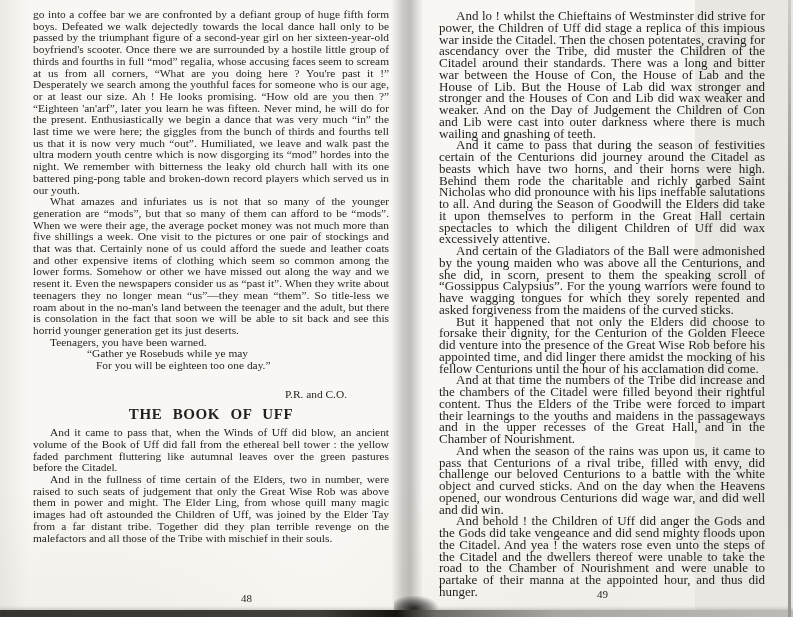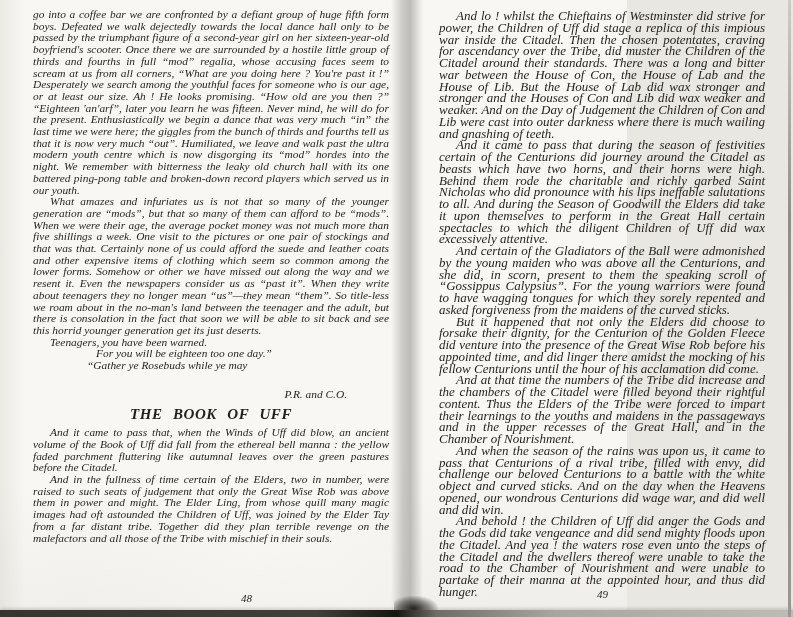--- a/index.html
+++ b/index.html
@@ -2,22 +2,22 @@
 <html><head>
 <meta charset="utf-8">
 <style>
   html, body { margin: 0; padding: 0; }
   body {
     width: 793px; height: 617px; overflow: hidden;
     background: #e9e7e1;
     font-family: "Liberation Serif", "DejaVu Serif", serif;
   }
   .scan {
-    position: relative; width: 627px; height: 617px;
-    background: #f8f7f3; color: #221f1c; font-style: italic;
+    position: relative; width: 695px; height: 617px;
+    background: #f8f7f3; color: #221f1c;
   }
   
   .scan::before {
     content: ""; position: absolute; inset: 0; pointer-events: none;
     background:
       linear-gradient(to right, rgba(205,201,193,0.30) 0, rgba(255,255,255,0) 4%),
       radial-gradient(ellipse 500px 320px at 88% 108%, rgba(196,192,184,0.22), transparent 70%),
       radial-gradient(ellipse 420px 260px at 12% 108%, rgba(190,186,178,0.18), transparent 70%);
   }
   .col { position: absolute; text-align: justify; }
@@ -64,25 +64,25 @@
 </style>
 </head>
 <body>
 
 <div class="scan">
 
   <div class="col col-left">
     <p class="flush">go into a coffee bar we are confronted by a defiant group of huge fifth form boys.  Defeated we walk dejectedly towards the local dance hall only to be passed by the triumphant figure of a second-year girl on her sixteen-year-old boyfriend's scooter.  Once there we are surrounded by a hostile little group of thirds and fourths in full “mod” regalia, whose accusing faces seem to scream at us from all corners, “What are you doing here ?  You're past it !” Desperately we search among the youthful faces for someone who is our age, or at least our size.  Ah !  He looks promising.  “How old are you then ?”  “Eighteen 'an'arf”, later you learn he was fifteen.  Never mind, he will do for the present.  Enthusiastically we begin a dance that was very much “in” the last time we were here; the giggles from the bunch of thirds and fourths tell us that it is now very much “out”.  Humiliated, we leave and walk past the ultra modern youth centre which is now disgorging its “mod” hordes into the night.  We remember with bitterness the leaky old church hall with its one battered ping-pong table and broken-down record players which served us in our youth.</p>
     <p>What amazes and infuriates us is not that so many of the younger generation are “mods”, but that so many of them can afford to be “mods”.  When we were their age, the average pocket money was not much more than five shillings a week.  One visit to the pictures or one pair of stockings and that was that. Certainly none of us could afford the suede and leather coats and other expensive items of clothing which seem so common among the lower forms.  Somehow or other we have missed out along the way and we resent it.  Even the newspapers consider us as “past it”.  When they write about teenagers they no longer mean “us”—they mean “them”.  So title-less we roam about in the no-man's land between the teenager and the adult, but there is consolation in the fact that soon we will be able to sit back and see this horrid younger generation get its just deserts.</p>
     <p>Teenagers, you have been warned.</p>
+    <p class="poem">“Gather ye Rosebuds while ye may</p>
     <p class="poem poem2">For you will be eighteen too one day.”</p>
-    <p class="poem">“Gather ye Rosebuds while ye may</p>
     <p class="byline">P.R. and C.O.</p>
     <h2 class="heading">THE BOOK OF UFF</h2>
-    <p>And it came to pass that, when the Winds of Uff did blow, an ancient volume of the Book of Uff did fall from the ethereal bell manna : the yellow faded parchment fluttering like autumnal leaves over the green pastures before the Citadel.</p>
+    <p>And it came to pass that, when the Winds of Uff did blow, an ancient volume of the Book of Uff did fall from the ethereal bell tower : the yellow faded parchment fluttering like autumnal leaves over the green pastures before the Citadel.</p>
     <p>And in the fullness of time certain of the Elders, two in number, were raised to such seats of judgement that only the Great Wise Rob was above them in power and might.  The Elder Ling, from whose quill many magic images had oft astounded the Children of Uff, was joined by the Elder Tay from a far distant tribe.  Together did they plan terrible revenge on the malefactors and all those of the Tribe with mischief in their souls.</p>
   </div>
 
   <div class="col col-right">
     <p>And lo !  whilst the Chieftains of Westminster did strive for power, the Children of Uff did stage a replica of this impious war inside the Citadel.  Then the chosen potentates, craving for ascendancy over the Tribe, did muster the Children of the Citadel around their standards.  There was a long and bitter war between the House of Con, the House of Lab and the House of Lib.  But the House of Lab did wax stronger and stronger and the Houses of Con and Lib did wax weaker and weaker.  And on the Day of Judgement the Children of Con and Lib were cast into outer darkness where there is much wailing and gnashing of teeth.</p>
     <p>And it came to pass that during the season of festivities certain of the Centurions did journey around the Citadel as beasts which have two horns, and their horns were high.  Behind them rode the charitable and richly garbed Saint Nicholas who did pronounce with his lips ineffable salutations to all.  And during the Season of Goodwill the Elders did take it upon themselves to perform in the Great Hall certain spectacles to which the diligent Children of Uff did wax excessively attentive.</p>
     <p>And certain of the Gladiators of the Ball were admonished by the young maiden who was above all the Centurions, and she did, in scorn, present to them the speaking scroll of “Gossippus Calypsius”.  For the young warriors were found to have wagging tongues for which they sorely repented and asked forgiveness from the maidens of the curved sticks.</p>
     <p>But it happened that not only the Elders did choose to forsake their dignity, for the Centurion of the Golden Fleece did venture into the presence of the Great Wise Rob before his appointed time, and did linger there amidst the mocking of his fellow Centurions until the hour of his acclamation did come.</p>
     <p>And at that time the numbers of the Tribe did increase and the chambers of the Citadel were filled beyond their rightful content.  Thus the Elders of the Tribe were forced to impart their learnings to the youths and maidens in the passageways and in the upper recesses of the Great Hall, and in the Chamber of Nourishment.</p>
     <p>And when the season of the rains was upon us, it came to pass that Centurions of a rival tribe, filled with envy, did challenge our beloved Centurions to a battle with the white object and curved sticks.  And on the day when the Heavens opened, our wondrous Centurions did wage war, and did well and did win.</p>

